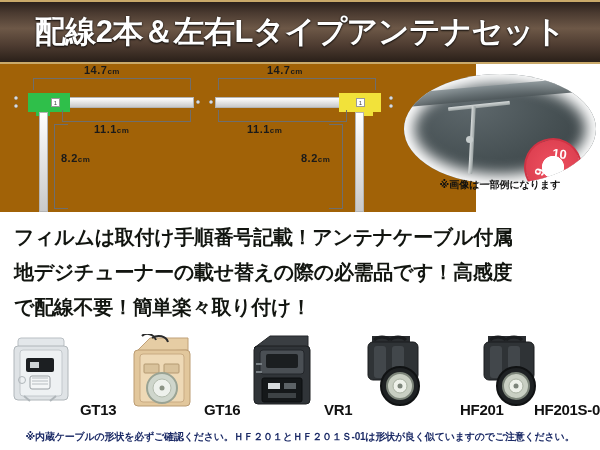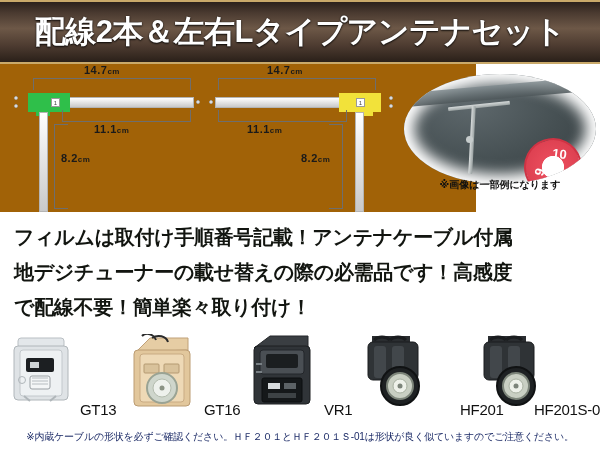--- a/index.html
+++ b/index.html
@@ -226,38 +226,38 @@
     height: 92px;
   }
   .conn-img {
     position: absolute;
     left: 0; top: 2px;
   }
   .conn-label {
     position: absolute;
     bottom: 6px;
     font-size: 15px;
-    font-weight: normal;
+    font-weight: bold;
     color: #111111;
     letter-spacing: -0.3px;
     white-space: nowrap;
   }
 
   
   .footer {
     position: absolute;
     left: 0; top: 424px;
     width: 600px; height: 26px;
     display: flex;
     align-items: center;
     justify-content: center;
   }
   .footer-text {
     font-size: 10px;
-    font-weight: normal;
+    font-weight: bold;
     color: #1b2a66;
     white-space: nowrap;
     letter-spacing: -0.2px;
   }
 </style>
 </head>
 <body>
 
 <div class="header">
   <div class="header-title">配線2本＆左右Lタイプアンテナセット</div>

